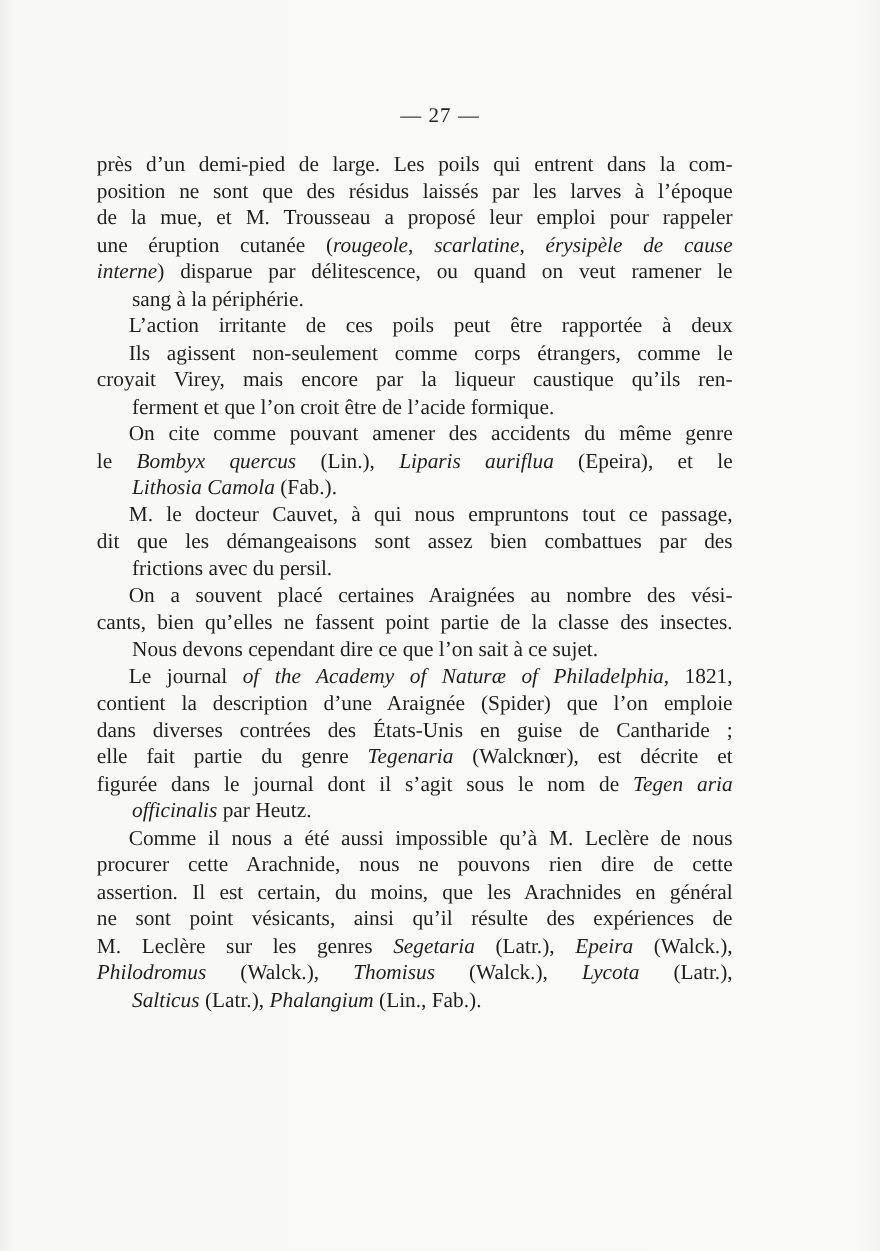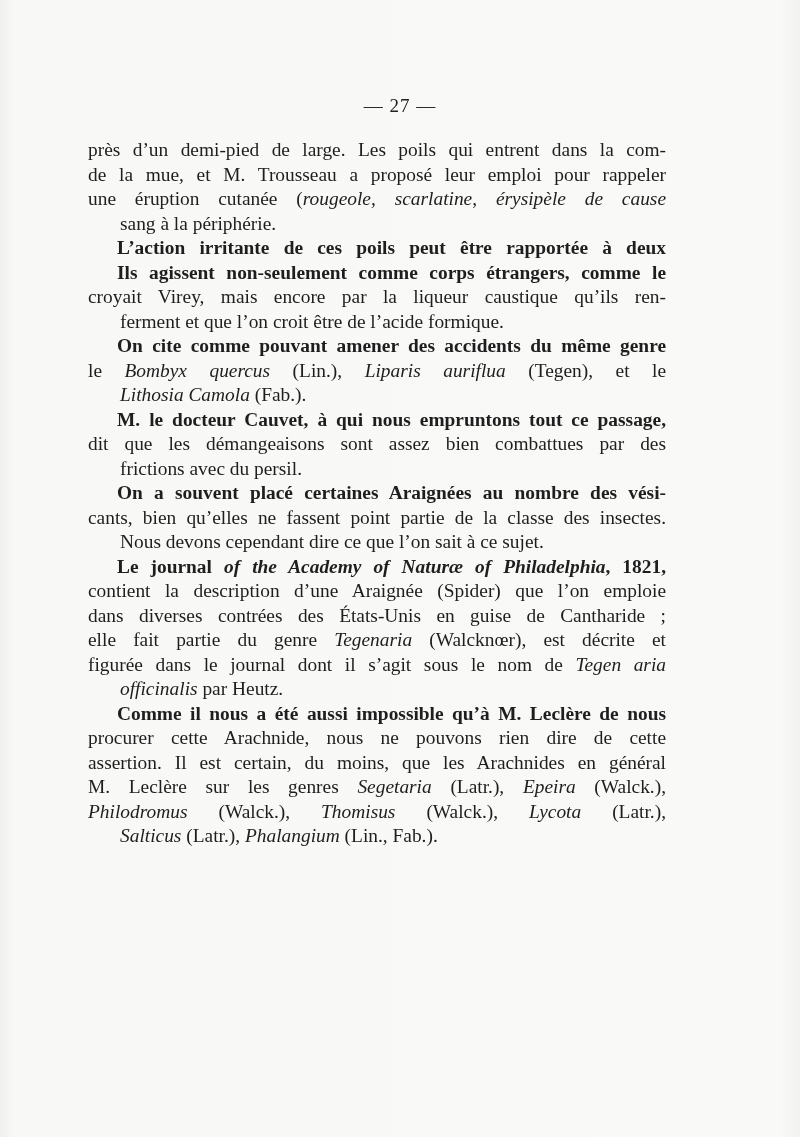--- a/index.html
+++ b/index.html
@@ -48,53 +48,55 @@
     text-align: justify;
     text-align-last: justify;
     height: 24.5px;
   }
   .line.last {
     text-align-last: left;
     margin-left: 32px;
   }
   .line.indent {
     padding-left: 29px;
-    font-weight: bold;
   }
   .line i { font-style: italic; }
 </style>
 </head>
 <body>
 
 <div class="page">
   <div class="page-number">— 27 —</div>
   <div class="text-block" id="text-block">
       <span class="line"><span>près d’un demi-pied de large. Les poils qui entrent dans la com-</span></span>
+      <span class="line"><span>position ne sont que des résidus laissés par les larves à l’époque</span></span>
       <span class="line"><span>de la mue, et M. Trousseau a proposé leur emploi pour rappeler</span></span>
       <span class="line"><span>une éruption cutanée (</span><i>rougeole</i><span>, </span><i>scarlatine</i><span>, </span><i>érysipèle de cause</i></span>
+      <span class="line"><i>interne</i><span>) disparue par délitescence, ou quand on veut ramener le</span></span>
       <span class="line last"><span>sang à la périphérie.</span></span>
       <span class="line indent"><span>L’action irritante de ces poils peut être rapportée à deux</span></span>
       <span class="line indent"><span>Ils agissent non-seulement comme corps étrangers, comme le</span></span>
       <span class="line"><span>croyait Virey, mais encore par la liqueur caustique qu’ils ren-</span></span>
       <span class="line last"><span>ferment et que l’on croit être de l’acide formique.</span></span>
       <span class="line indent"><span>On cite comme pouvant amener des accidents du même genre</span></span>
-      <span class="line"><span>le </span><i>Bombyx quercus</i><span> (Lin.), </span><i>Liparis auriflua</i><span> (Tegen), et le</span></span>
+      <span class="line"><span>le </span><i>Bombyx quercus</i><span> (Lin.), </span><i>Liparis auriflua</i><span> (Epeira), et le</span></span>
       <span class="line last"><i>Lithosia Camola</i><span> (Fab.).</span></span>
       <span class="line indent"><span>M. le docteur Cauvet, à qui nous empruntons tout ce passage,</span></span>
       <span class="line"><span>dit que les démangeaisons sont assez bien combattues par des</span></span>
       <span class="line last"><span>frictions avec du persil.</span></span>
       <span class="line indent"><span>On a souvent placé certaines Araignées au nombre des vési-</span></span>
       <span class="line"><span>cants, bien qu’elles ne fassent point partie de la classe des insectes.</span></span>
       <span class="line last"><span>Nous devons cependant dire ce que l’on sait à ce sujet.</span></span>
       <span class="line indent"><span>Le journal </span><i>of the Academy of Naturæ of Philadelphia</i><span>, 1821,</span></span>
       <span class="line"><span>contient la description d’une Araignée (Spider) que l’on emploie</span></span>
       <span class="line"><span>dans diverses contrées des États-Unis en guise de Cantharide ;</span></span>
       <span class="line"><span>elle fait partie du genre </span><i>Tegenaria</i><span> (Walcknœr), est décrite et</span></span>
       <span class="line"><span>figurée dans le journal dont il s’agit sous le nom de </span><i>Tegen aria</i></span>
       <span class="line last"><i>officinalis</i><span> par Heutz.</span></span>
       <span class="line indent"><span>Comme il nous a été aussi impossible qu’à M. Leclère de nous</span></span>
       <span class="line"><span>procurer cette Arachnide, nous ne pouvons rien dire de cette</span></span>
       <span class="line"><span>assertion. Il est certain, du moins, que les Arachnides en général</span></span>
+      <span class="line"><span>ne sont point vésicants, ainsi qu’il résulte des expériences de</span></span>
       <span class="line"><span>M. Leclère sur les genres </span><i>Segetaria</i><span> (Latr.), </span><i>Epeira</i><span> (Walck.),</span></span>
       <span class="line"><i>Philodromus</i><span> (Walck.), </span><i>Thomisus</i><span> (Walck.), </span><i>Lycota</i><span> (Latr.),</span></span>
       <span class="line last"><i>Salticus</i><span> (Latr.), </span><i>Phalangium</i><span> (Lin., Fab.).</span></span>
     </div>
 </div>
 
 </body></html>

